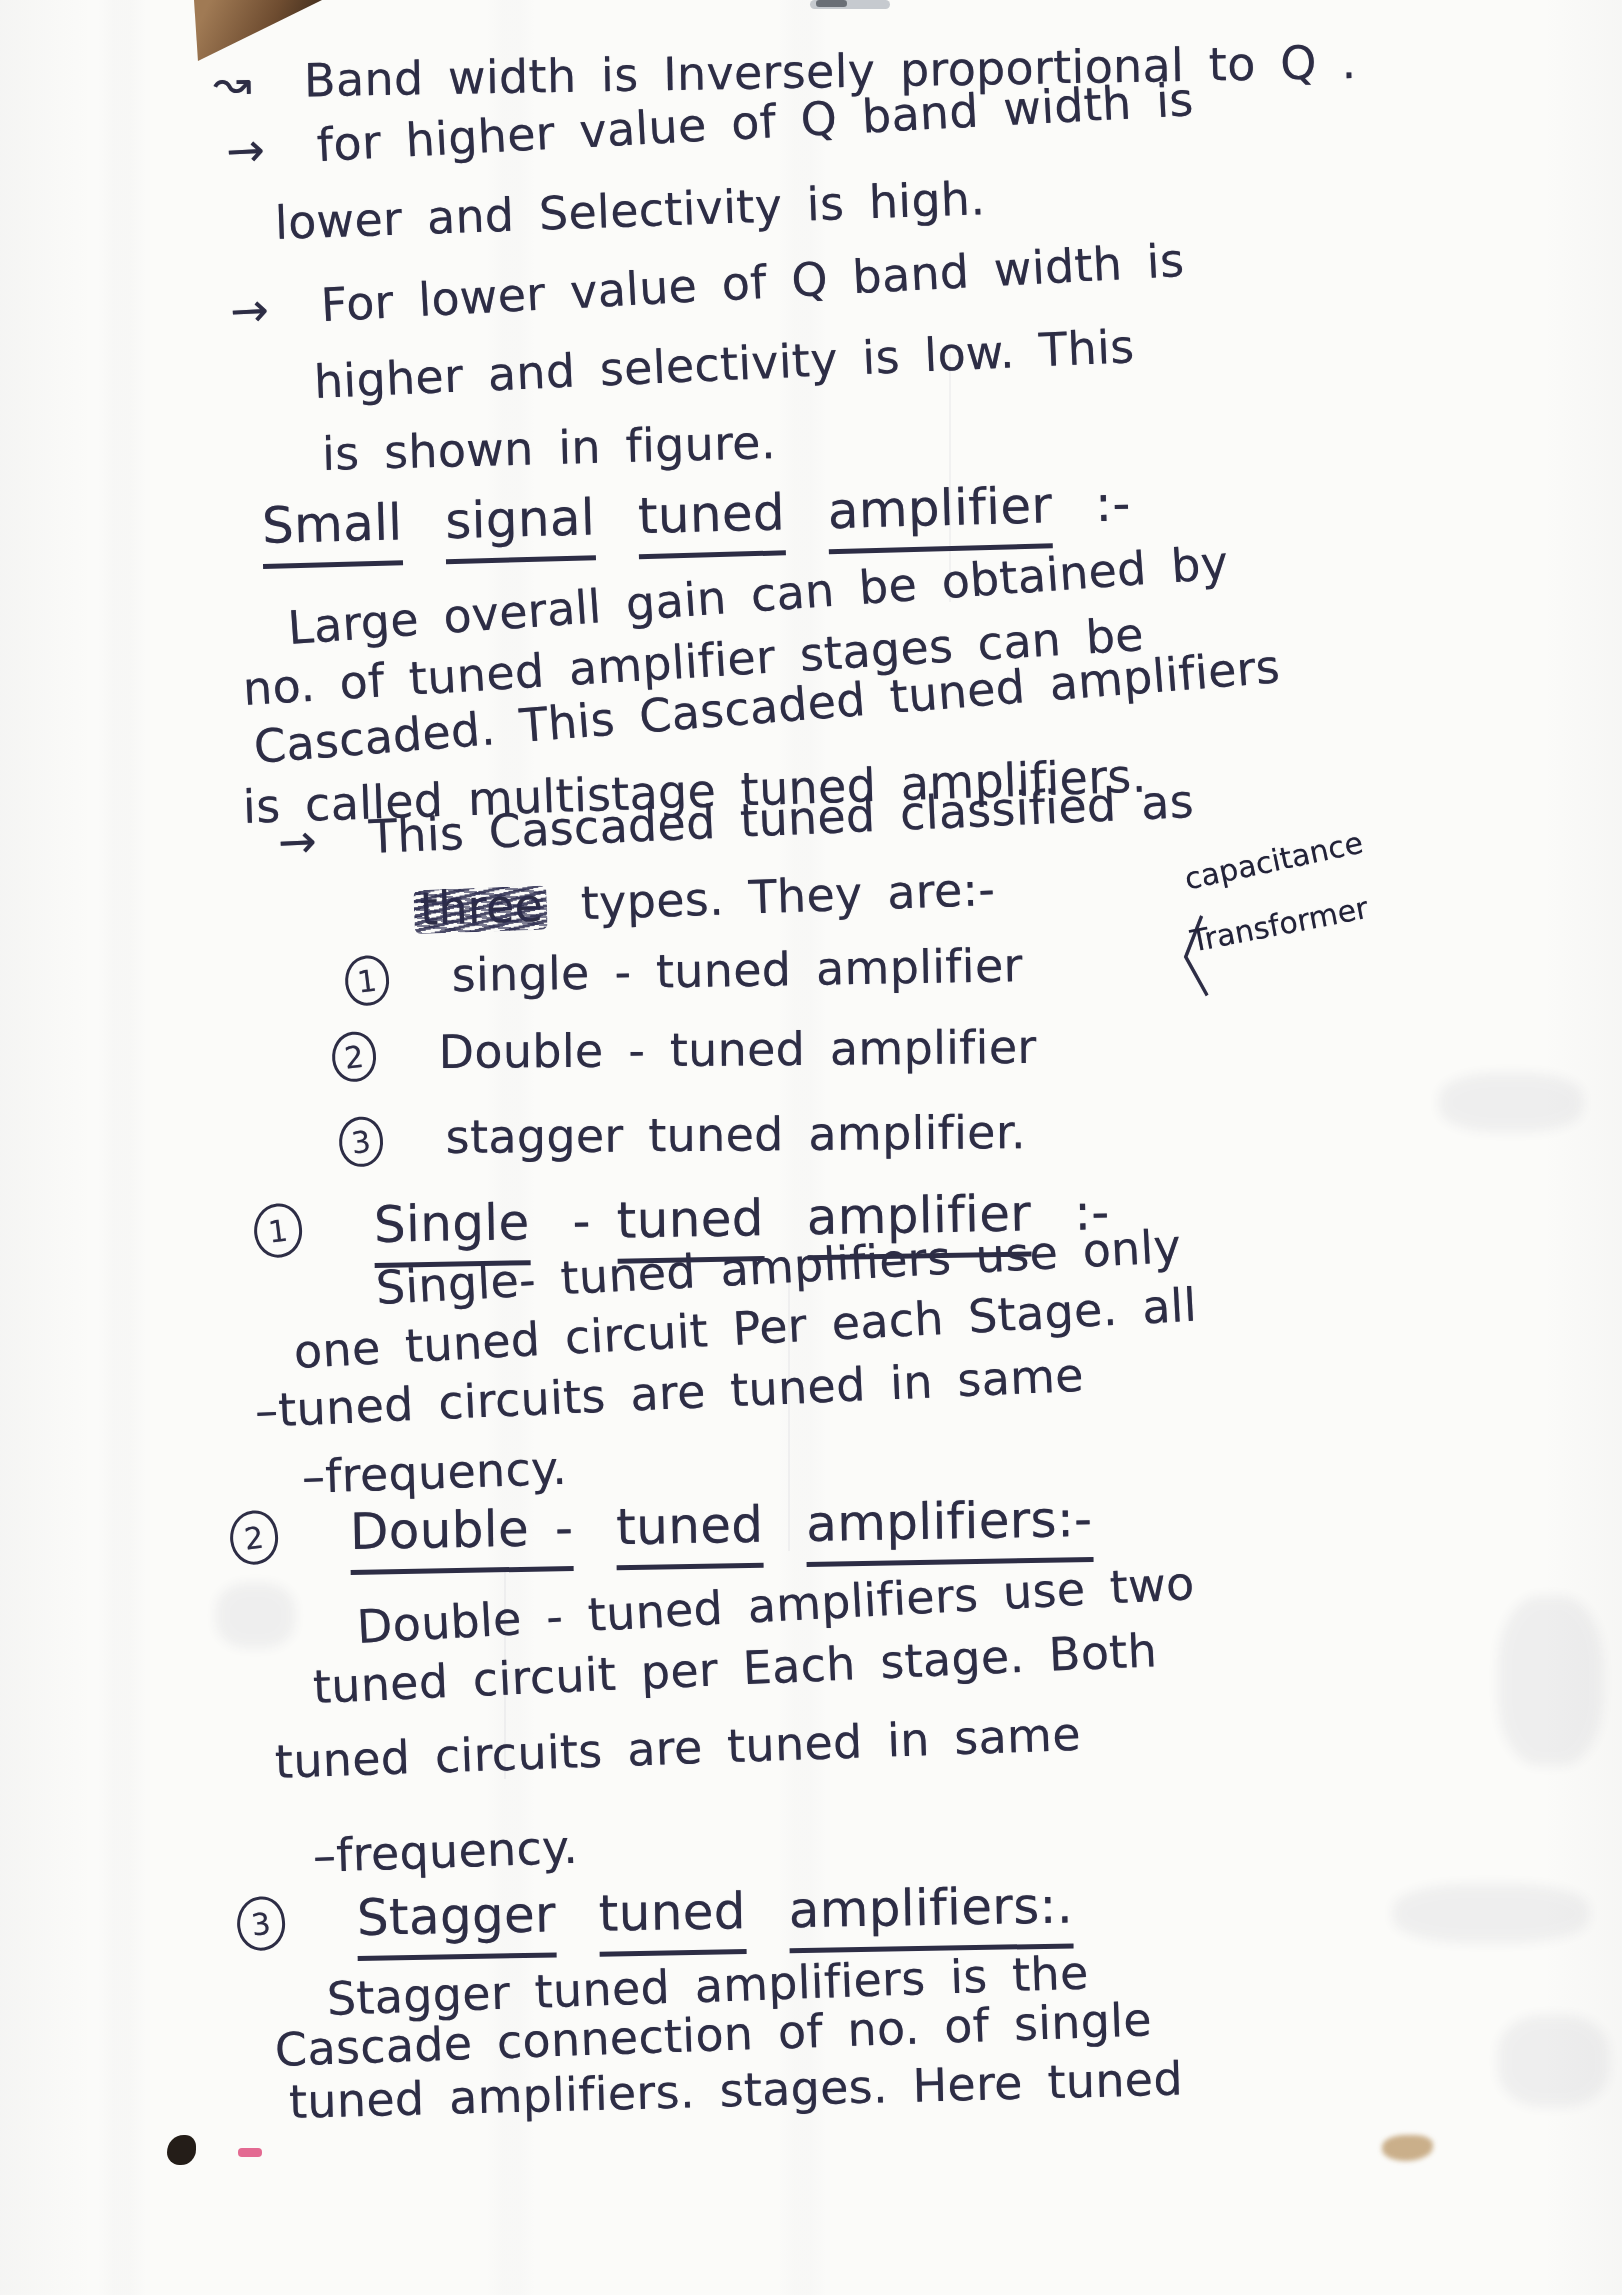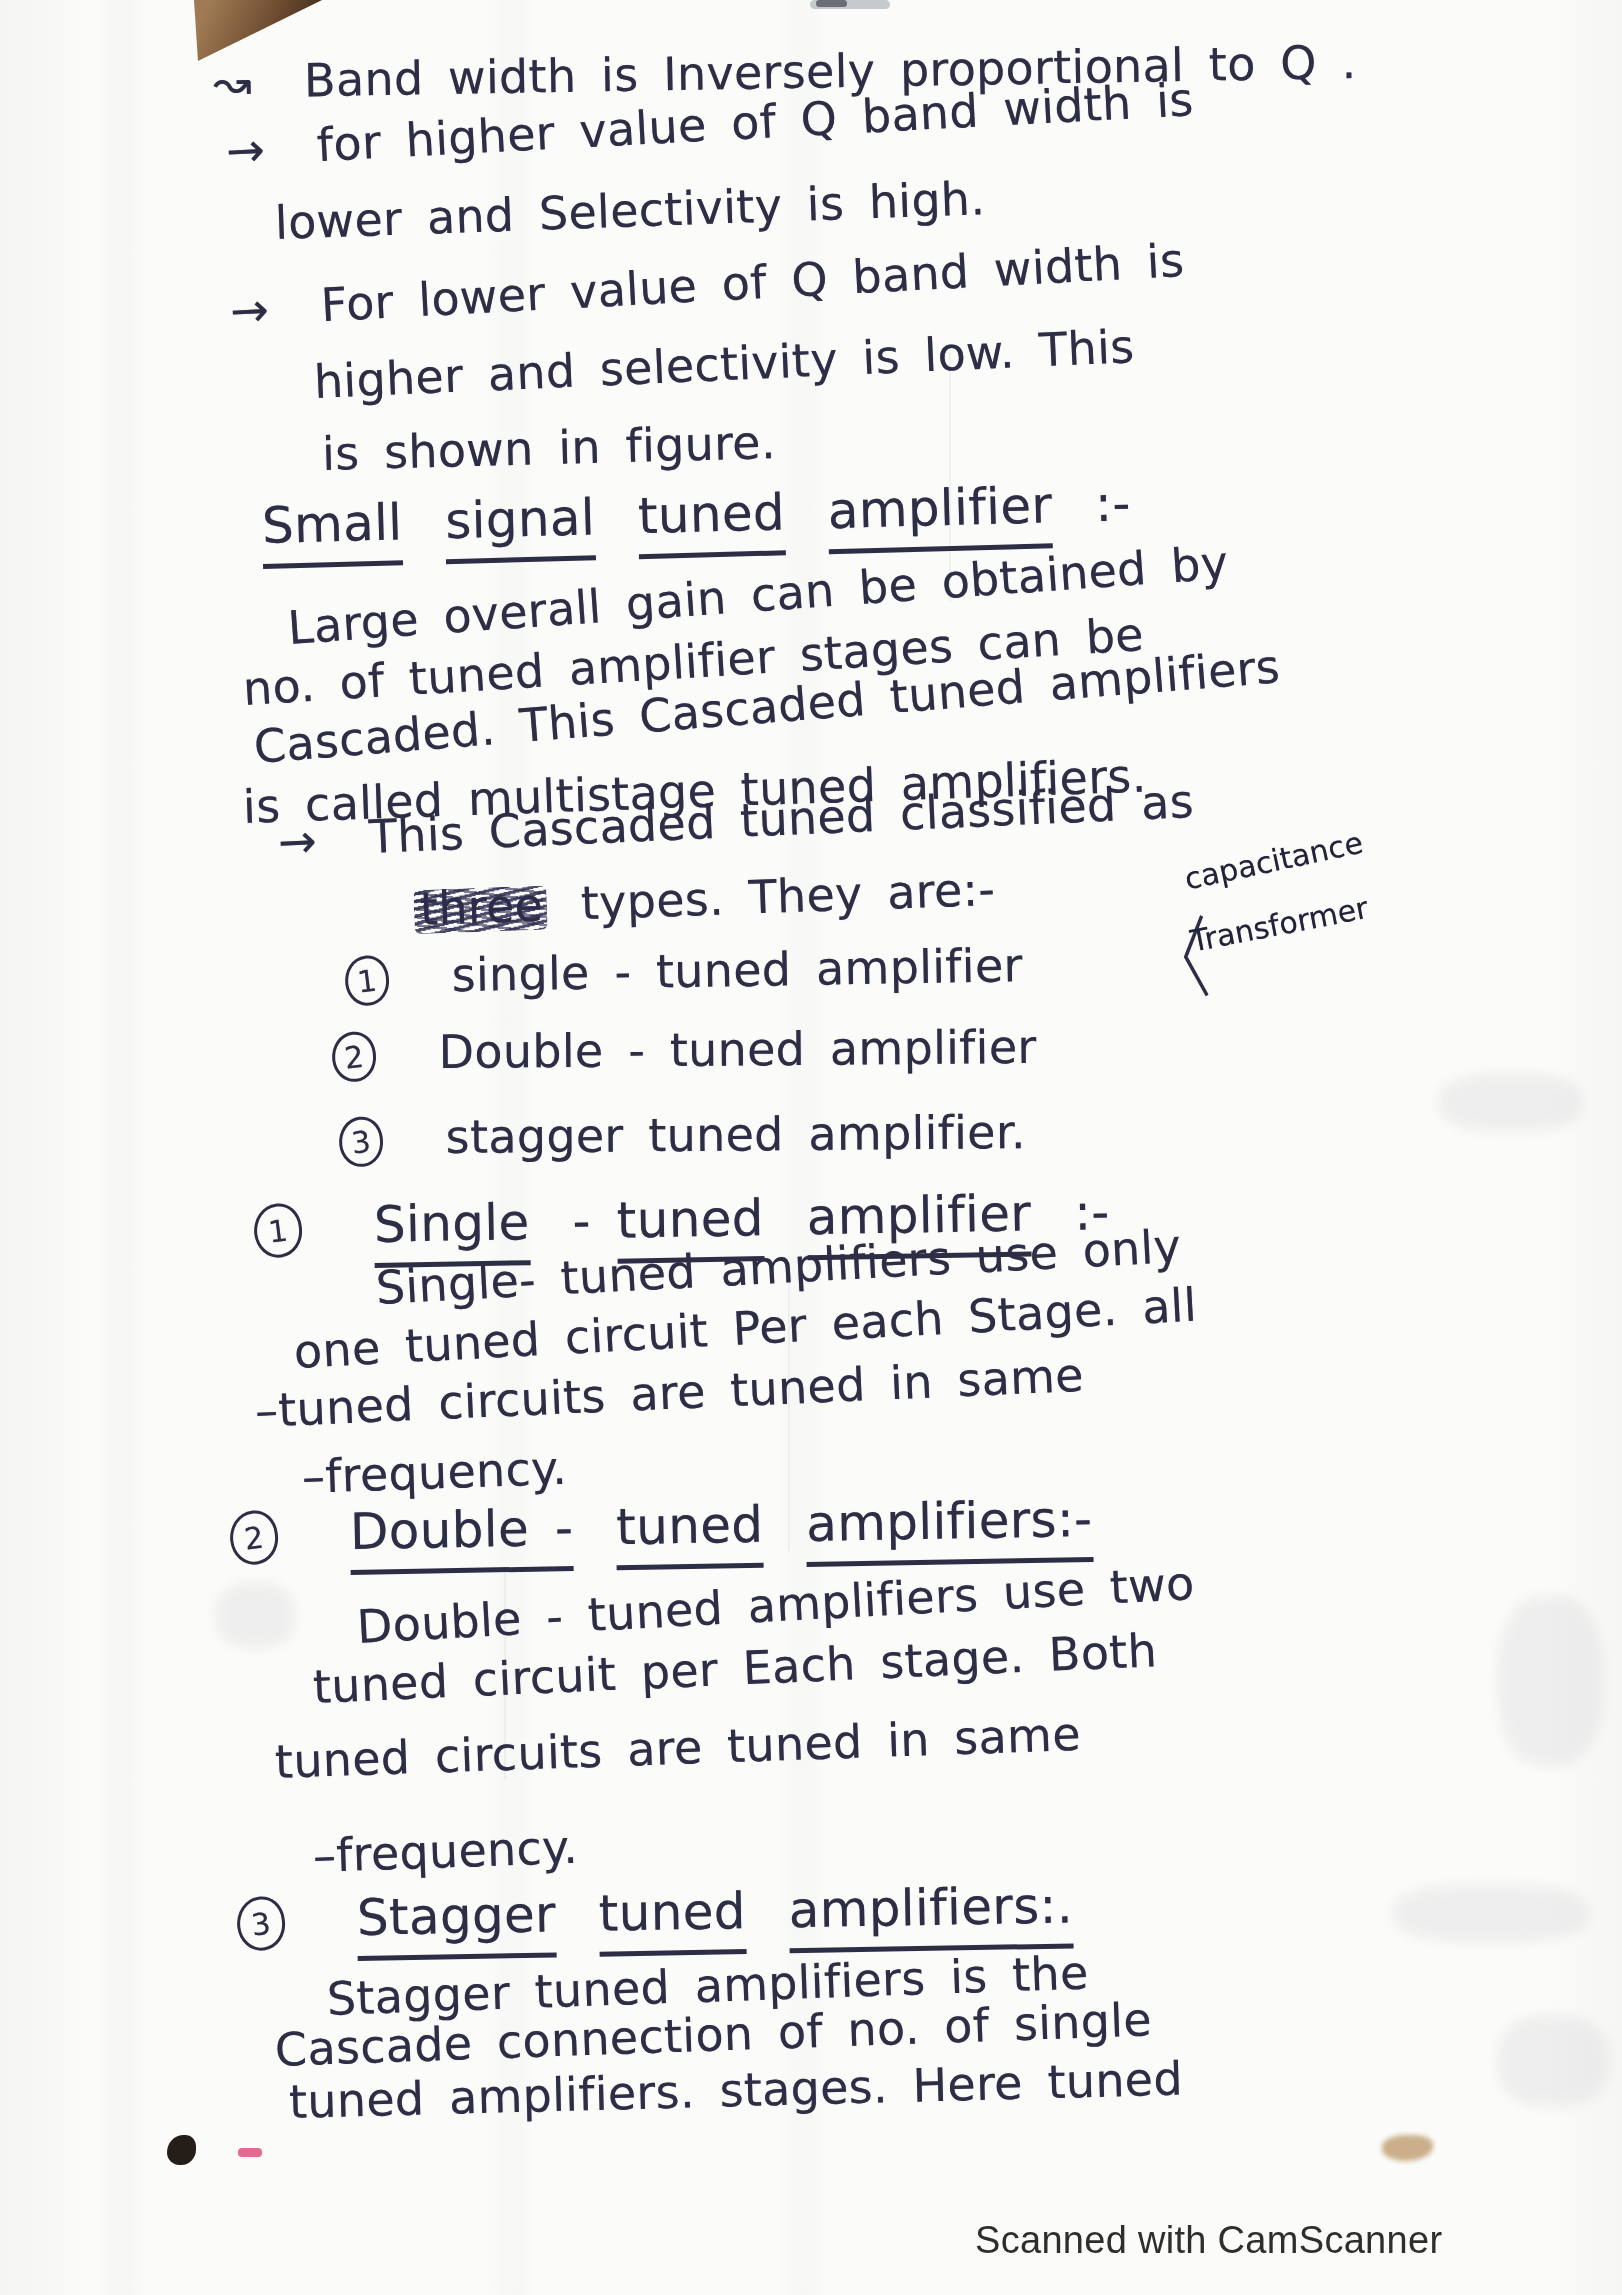--- a/index.html
+++ b/index.html
@@ -269,16 +269,15 @@
     <span>Cascade connection of no. of single</span>
   </div>
   <div class="line l-p4c">
     <span>tuned amplifiers. stages. Here tuned</span>
   </div>
 
   <div class="blob-bl"></div>
   <div class="smudge-tan"></div>
   <div class="pink-dash"></div>
 
-  <div class="credit">Scanned with CamScanner</div>
 
 </div>
 
 
 </body></html>

